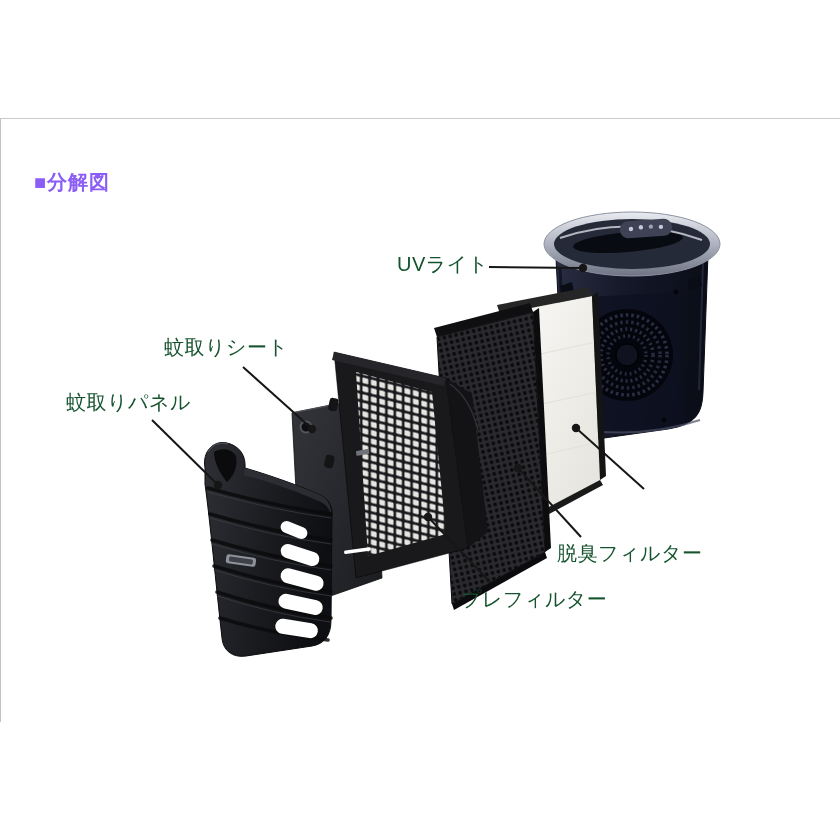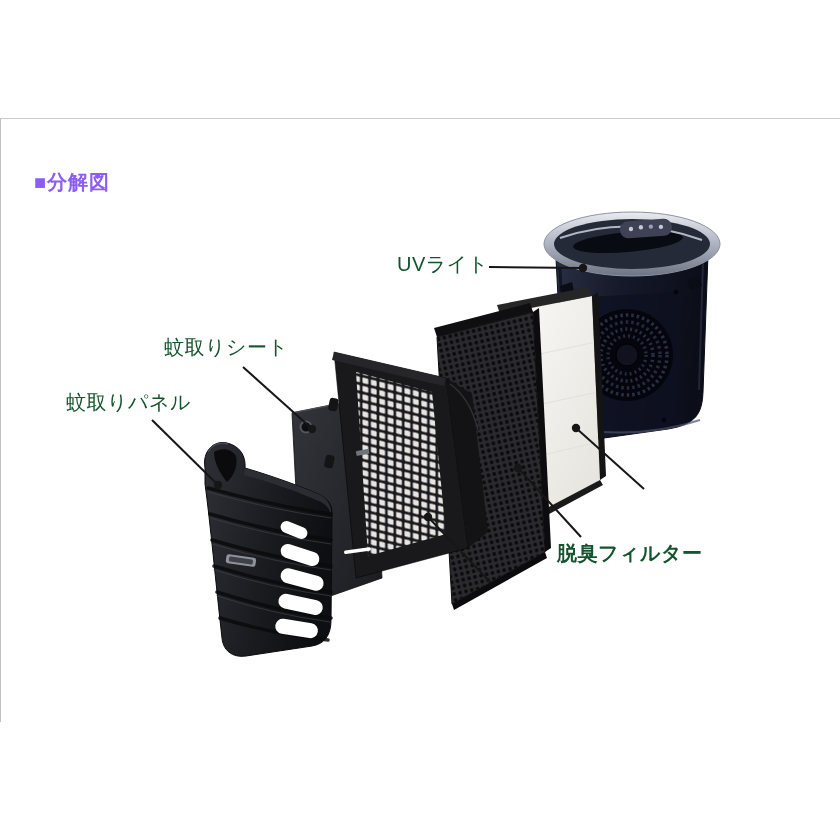--- a/index.html
+++ b/index.html
@@ -17,21 +17,21 @@
     color:#8b5cf6;letter-spacing:1px;
   }
   .lbl{
     position:absolute;font-size:20px;color:#14532d;white-space:nowrap;
     letter-spacing:.5px;line-height:1.1;
   }
   .lbl-uv{left:397px;top:253px;}
   .lbl-sheet{left:164px;top:336px;}
   .lbl-panel{left:66px;top:391px;}
   .lbl-hepa{left:606px;top:489px;}
-  .lbl-deo{left:557px;top:542px;font-weight:bold;}
+  .lbl-deo{left:557px;top:542px;}
   .lbl-pre{left:461px;top:588px;}
   svg.art{position:absolute;left:0;top:0;}
 </style>
 </head>
 <body>
 
 <div class="canvas">
 
   <div class="frame"></div>
 
@@ -208,14 +208,15 @@
       </g>
     </g>
   </svg>
 
   <div class="title">■分解図</div>
 
   <div class="lbl lbl-uv">UVライト</div>
   <div class="lbl lbl-sheet">蚊取りシート</div>
   <div class="lbl lbl-panel">蚊取りパネル</div>
   <div class="lbl lbl-deo">脱臭フィルター</div>
+  <div class="lbl lbl-pre">プレフィルター</div>
 
 </div>
 
 </body></html>

